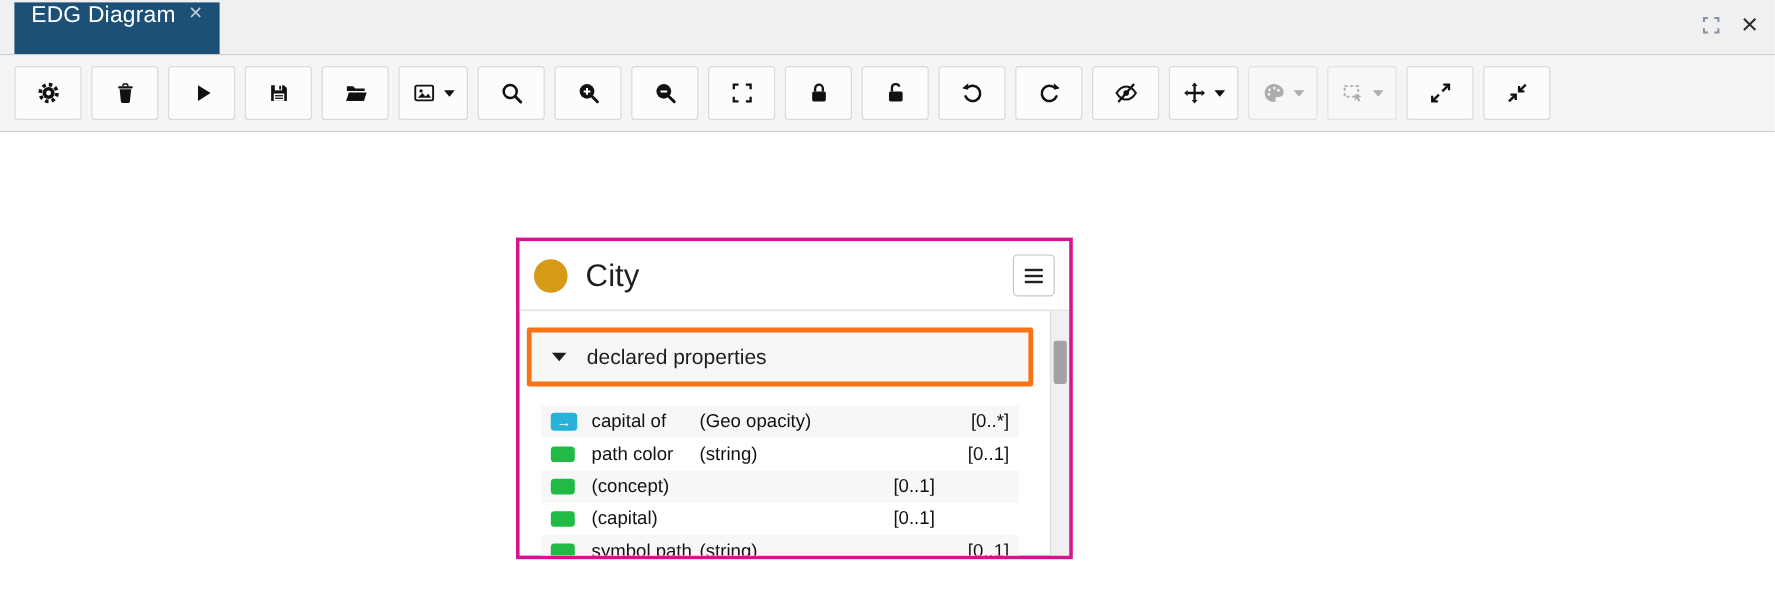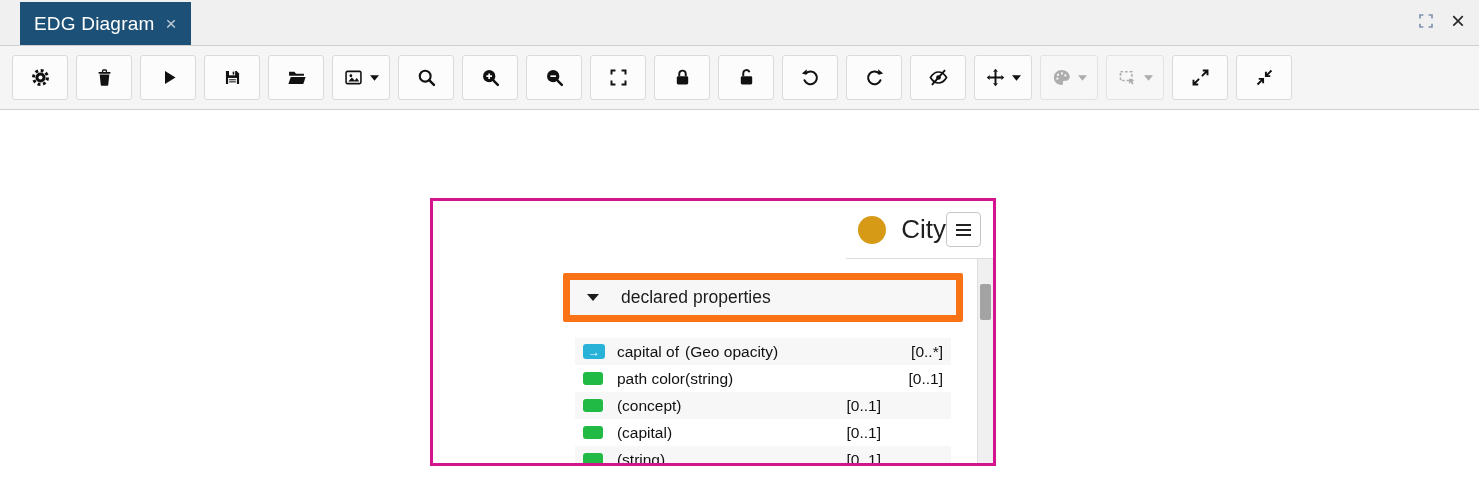--- a/index.html
+++ b/index.html
@@ -3,62 +3,62 @@
 <meta charset="utf-8">
 <style>
   * { box-sizing: border-box; margin: 0; padding: 0; }
   html,body { width:1479px; height:492px; overflow:hidden; background:#fff;
     font-family:"Liberation Sans", sans-serif; }
   body { position:relative; }
 
   
   .tabbar { height:46px; background:#f0f0f0; border-bottom:1px solid #cfcfcf;
     display:flex; align-items:flex-end; position:relative; }
-  .tab { height:43px; background:#1d5076; color:#fff; display:flex; align-items:center;
-    gap:11px; padding:0 14px; margin-left:20px; cursor:pointer; }
+  .tab { height:43px; background:#1d5076; color:#fff; display:flex; align-items:flex-start;
+    gap:11px; padding:0 14px; margin-left:12px; cursor:pointer; }
   .tab-label { font-size:19px; letter-spacing:.2px; }
   .tab-close { color:#c2cdd8; font-size:19px; line-height:1; cursor:pointer; }
   .window-controls { position:absolute; right:14px; top:12px; display:flex; gap:16px; align-items:center; }
   .win-expand svg { width:18px; height:18px; display:block; }
   .win-close { font-size:24px; color:#2a2a2a; line-height:18px; cursor:pointer; }
 
   
   .toolbar { height:64px; background:#f5f5f5; border-bottom:1px solid #cfcfcf;
     display:flex; align-items:center; padding:0 12px; gap:8px; }
   .tbtn { height:45px; min-width:56px; background:#fcfcfc; border:1px solid #dadada;
     border-radius:3px; display:flex; align-items:center; justify-content:center;
     gap:6px; padding:0 10px; cursor:pointer; }
   .tbtn svg.ic { width:21px; height:21px; display:block; }
   .tbtn svg.caret { width:9px; height:6px; display:block; }
   .tbtn.disabled { background:#f7f7f7; border-color:#e3e3e3; cursor:default; }
 
   
   .canvas { position:relative; height:382px; background:#fff; }
-  .node { position:absolute; left:430px; top:88px; width:566px; height:268px;
+  .node { position:absolute; left:430px; top:88px; width:464px; height:268px;
     border:3px solid #d4148c; background:#fff; overflow:hidden;
-    display:flex; flex-direction:column;align-items:flex-end; }
+    display:flex; flex-direction:column; }
   .node-header { flex:0 0 58px; display:flex; align-items:center; padding:0 12px;
     border-bottom:1px solid #ddd; background:#fff; }
   .node-circle { width:28px; height:28px; border-radius:50%; background:#d79a16; flex:0 0 28px; }
   .node-title { font-size:26px; color:#1f1f1f; margin-left:15px; }
   .node-menu { margin-left:auto; width:35px; height:35px; border:1px solid #c6c6c6;
     border-radius:4px; background:#fff; display:flex; align-items:center; justify-content:center;
     cursor:pointer; }
   .menu-lines { width:15px; height:12px; position:relative; display:block; border-top:2px solid #222; }
   .menu-lines::before { content:""; position:absolute; left:0; right:0; top:3px; border-top:2px solid #222; }
   .menu-lines::after  { content:""; position:absolute; left:0; right:0; top:8px; border-top:2px solid #222; }
 
   .node-body { flex:1; display:flex; min-height:0; }
   .node-content { flex:1; min-width:0; padding:14px 14px 0 6px; }
   .node-scrollbar { flex:0 0 16px; background:#f0f0f0; border-left:1px solid #ddd; position:relative; }
   .scroll-thumb { position:absolute; left:2px; right:2px; top:25px; height:36px;
     background:#a3a3a3; border-radius:2px; }
 
-  .section-header { border:7px solid #f97316; background:#f7f7f7; border-radius:2px;
-    height:49px; display:flex; align-items:center; padding:0 17px; gap:22px; cursor:pointer; }
+  .section-header { border:4px solid #f97316; background:#f7f7f7; border-radius:2px;
+    height:49px; display:flex; align-items:center; padding:0 17px; gap:17px; cursor:pointer; }
   .tri { width:0; height:0; border-left:6.5px solid transparent; border-right:6.5px solid transparent;
     border-top:7.5px solid #1c1c1c; }
   .section-label { font-size:17.5px; color:#1c1c1c; }
 
   .prop-list { margin:16px 12px 0 12px; }
   .prop-row { display:grid; grid-template-columns:34px 1fr 196px 62px; align-items:center;
     height:27px; padding:0 8px; font-size:15.5px; color:#111; }
   .prop-row:nth-child(odd) { background:#f7f7f7; }
   .prop-icon.relation { width:22px; height:15px; background:#29b2d8; border-radius:3px;
     color:#fff; font-size:12px; font-weight:bold; display:flex; align-items:center; justify-content:center; }
@@ -300,20 +300,21 @@
                 <span class="prop-icon attribute"></span>
               </span>
             <span class="prop-type">(capital)</span>
             <span class="prop-card">[0..1]</span>
           </div>
 
           <div class="prop-row">
             <span>
                 <span class="prop-icon attribute"></span>
               </span>
+            <span class="prop-name">symbol path</span>
             <span class="prop-type">(string)</span>
             <span class="prop-card">[0..1]</span>
           </div>
 
         </div>
       </div>
 
       <div class="node-scrollbar">
         <div class="scroll-thumb"></div>
       </div>

